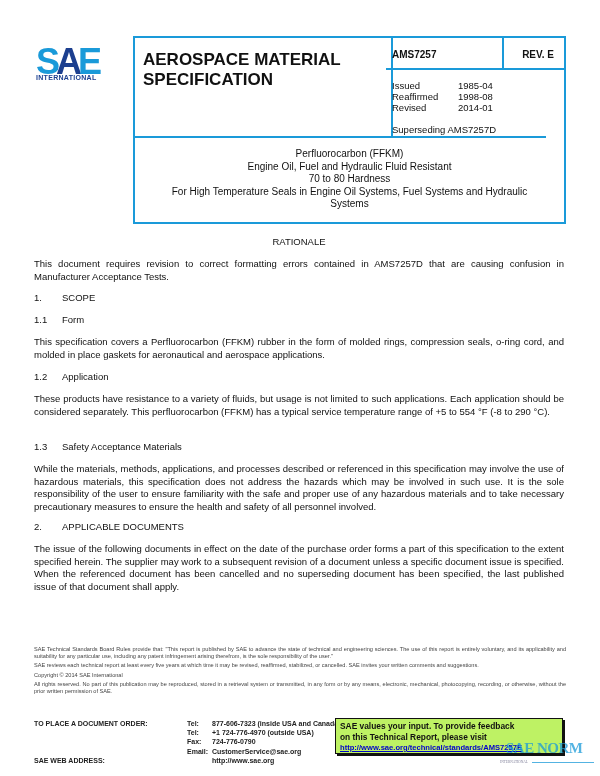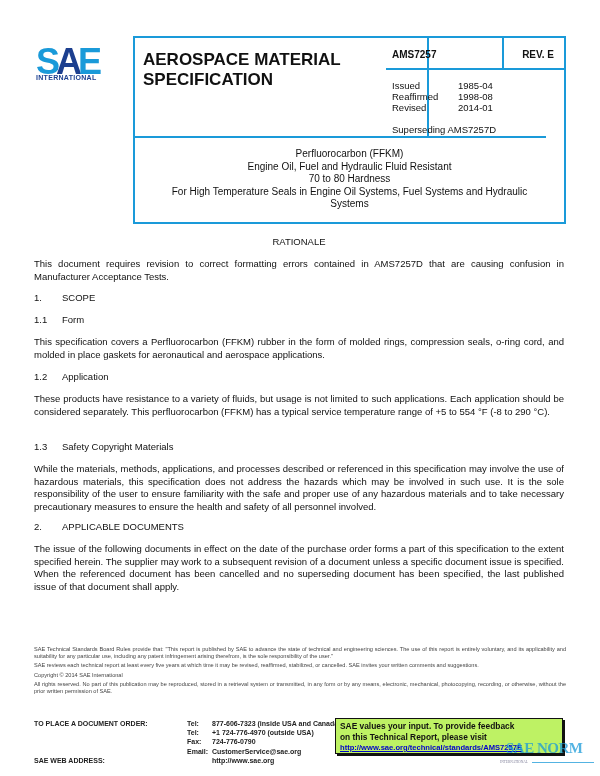--- a/index.html
+++ b/index.html
@@ -7,21 +7,21 @@
   .abs{position:absolute;}
   
   .logo{left:34px;top:36px;width:80px;height:50px;}
   .logo-letters{position:absolute;left:2px;top:8px;font-family:"Liberation Sans",sans-serif;font-weight:bold;font-size:36px;letter-spacing:-4px;line-height:36px;}
   .logo-letters .s{color:#1a9ad9;}
   .logo-letters .a{color:#1c3f8f;}
   .logo-letters .e{color:#1a9ad9;}
   .logo-intl{position:absolute;left:2px;top:38px;font-size:7px;font-weight:bold;color:#1c3f8f;letter-spacing:0.3px;}
   
   .hbox{left:133px;top:36px;width:429px;height:184px;border:2px solid #1a9ad9;box-sizing:content-box;}
-  .title-cell{position:absolute;left:0;top:0;width:294px;height:100px;border-right:2px solid #1a9ad9;border-bottom:2px solid #1a9ad9;box-sizing:border-box;}
+  .title-cell{position:absolute;left:0;top:0;width:258px;height:100px;border-right:2px solid #1a9ad9;border-bottom:2px solid #1a9ad9;box-sizing:border-box;}
   .title-text{position:absolute;left:8px;top:12px;font-size:17px;font-weight:bold;line-height:20px;color:#111;}
   .right-col{position:absolute;left:251px;top:0;width:160px;height:100px;border-bottom:2px solid #1a9ad9;box-sizing:border-box;}
   .docnum-cell{position:absolute;left:0;top:0;width:118px;height:32px;border-right:2px solid #1a9ad9;border-bottom:2px solid #1a9ad9;box-sizing:border-box;}
   .docnum{position:absolute;left:6px;top:11px;font-size:10px;font-weight:bold;}
   .rev-cell{position:absolute;left:118px;top:0;width:60px;height:32px;border-bottom:2px solid #1a9ad9;box-sizing:border-box;}
   .rev{position:absolute;right:10px;top:11px;font-size:10px;font-weight:bold;}
   .dates{position:absolute;left:6px;top:42px;font-size:9.5px;line-height:11px;}
   .dates .row{display:flex;}
   .dates .lbl{width:66px;}
   .superseding{position:absolute;left:6px;top:86px;font-size:9.5px;}
@@ -108,21 +108,21 @@
 <div class="abs body just" style="top:336px;">This specification covers a Perfluorocarbon (FFKM) rubber in the form of molded rings, compression seals, o-ring cord, and molded in place gaskets for aeronautical and aerospace applications.</div>
 
 <div class="abs body sec" style="top:371px;">
   <span class="num">1.2</span>
     <span>Application</span>
 </div>
 <div class="abs body just" style="top:393px;">These products have resistance to a variety of fluids, but usage is not limited to such applications. Each application should be considered separately. This perfluorocarbon (FFKM) has a typical service temperature range of +5 to 554 °F (-8 to 290 °C).</div>
 
 <div class="abs body sec" style="top:441px;">
   <span class="num">1.3</span>
-    <span>Safety Copyright Materials</span>
+    <span>Safety Acceptance Materials</span>
 </div>
 <div class="abs body just" style="top:463px;">While the materials, methods, applications, and processes described or referenced in this specification may involve the use of hazardous materials, this specification does not address the hazards which may be involved in such use. It is the sole responsibility of the user to ensure familiarity with the safe and proper use of any hazardous materials and to take necessary precautionary measures to ensure the health and safety of all personnel involved.</div>
 
 <div class="abs body sec" style="top:521px;">
   <span class="num">2.</span>
     <span>APPLICABLE DOCUMENTS</span>
 </div>
 <div class="abs body just" style="top:543px;">The issue of the following documents in effect on the date of the purchase order forms a part of this specification to the extent specified herein. The supplier may work to a subsequent revision of a document unless a specific document issue is specified. When the referenced document has been cancelled and no superseding document has been specified, the last published issue of that document shall apply.</div>
 
 <div class="abs footer just">

